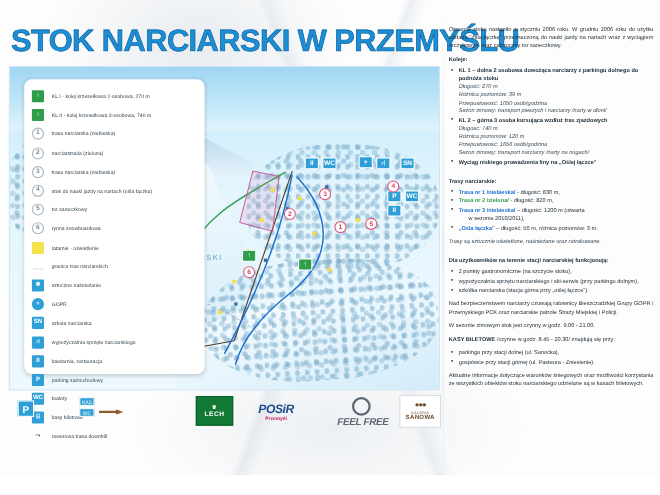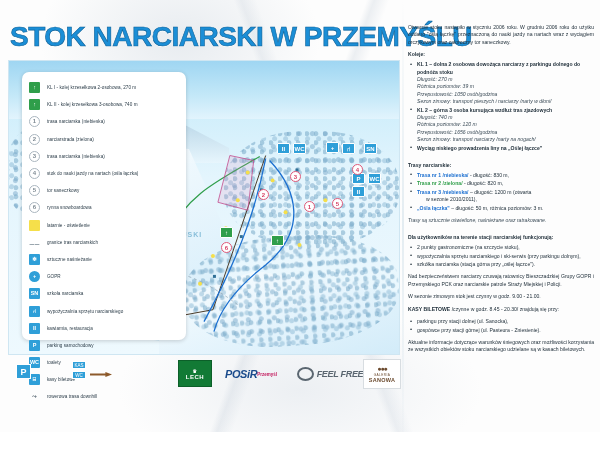--- a/index.html
+++ b/index.html
@@ -142,31 +142,31 @@
   }
   .sub { padding-left: 9px; }
   .trail-blue  { color: #1b6fd0; font-weight: bold; }
   .trail-green { color: #2f9e4a; font-weight: bold; }
   .spacer { height: 5px; }
 
   
   .sponsors {
     position: absolute; left: 8px; top: 356px; width: 392px; height: 40px;
   }
-  .logo { position: absolute; display: flex; align-items: center; justify-content: center; }
+  .logo { position: absolute; display: flex; align-items: center; justify-content: center; flex-direction: column; }
   .logo-lech {
     left: 170px; top: 4px; width: 34px; height: 27px;
     background: #127a35; border: 1px solid #0c5f29;
     color: #ffffff; font-size: 6px; font-weight: bold; letter-spacing: .5px;
     flex-direction: column;
   }
   .logo-lech .crown { font-size: 5px; line-height: 6px; }
   .logo-posir {
     left: 215px; top: 6px; width: 56px; height: 24px;
-    flex-direction: row; color: #1a4b8c;
+    flex-direction: column; color: #1a4b8c;
   }
   .logo-posir .p-main { font-size: 11px; font-weight: bold; font-style: italic; letter-spacing: -.4px; }
   .logo-posir .p-sub  { font-size: 4.5px; color: #c2185b; font-weight: bold; }
   .logo-feel {
     left: 280px; top: 8px; width: 84px; height: 20px;
     color: #5a6670; font-size: 9px; font-weight: bold; font-style: italic;
     letter-spacing: -.3px;
   }
   .logo-feel .ring {
     width: 17px; height: 14px; border: 2px solid #5a6670; border-radius: 50%;

